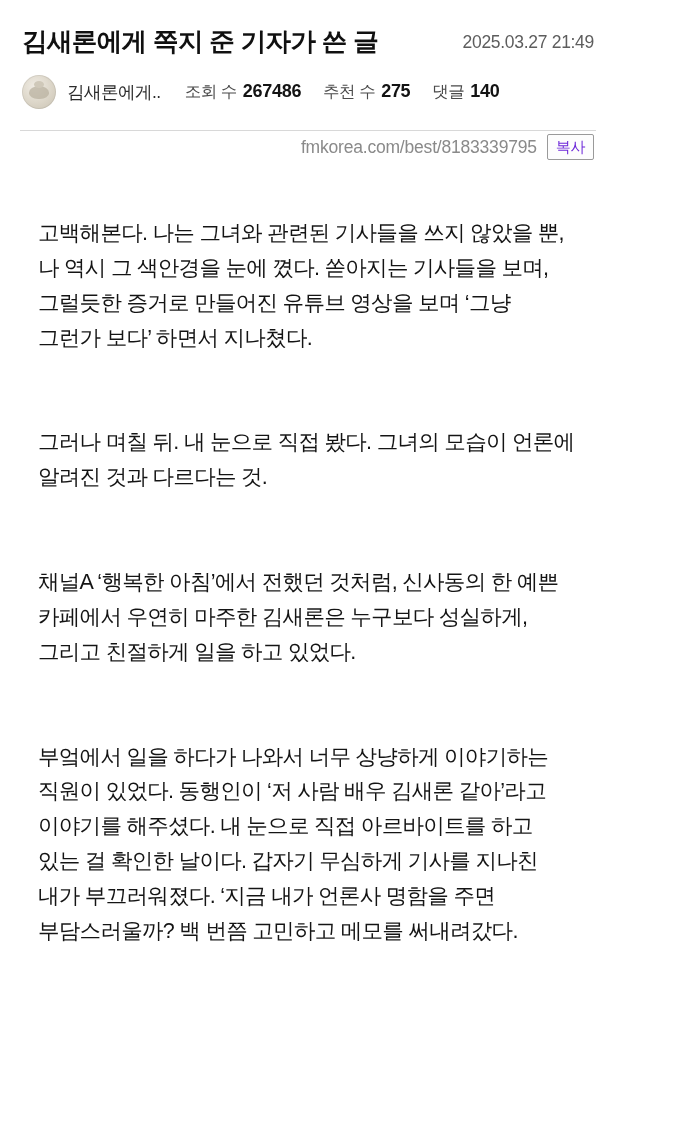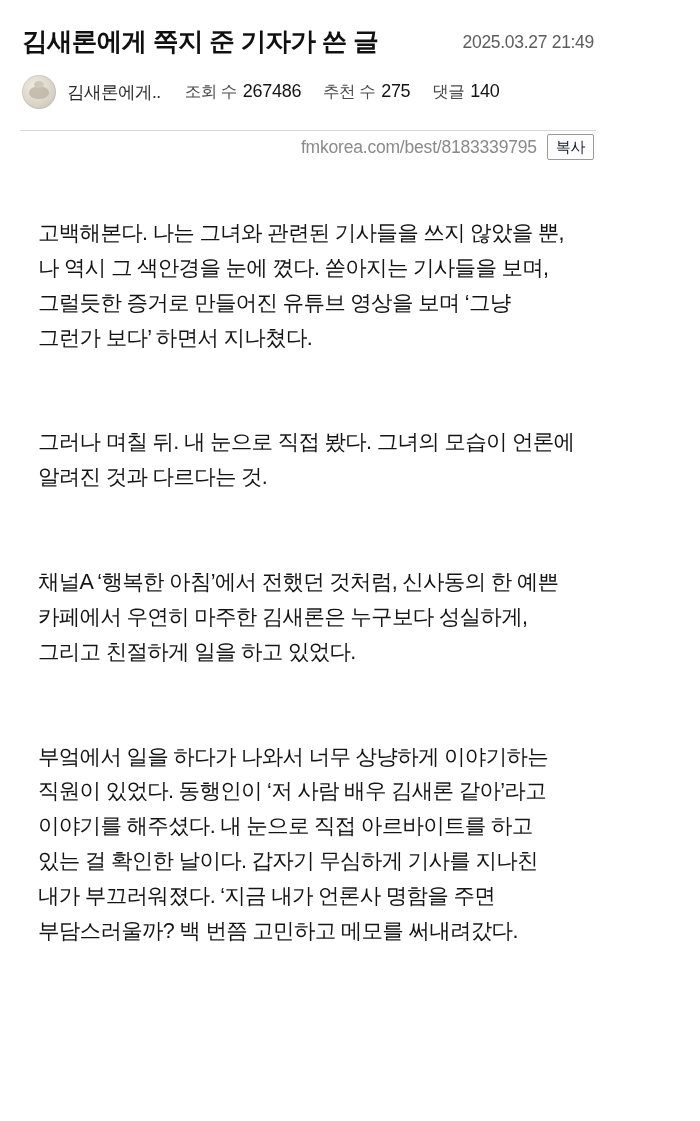--- a/index.html
+++ b/index.html
@@ -104,21 +104,21 @@
     margin-right: 22px;
     white-space: nowrap;
   }
   .stat-label {
     font-size: 16.5px;
     color: #4a4a4a;
     letter-spacing: -0.5px;
   }
   .stat-value {
     font-size: 18px;
-    font-weight: normal;
+    font-weight: bold;
     color: #131313;
     margin-left: 6px;
     letter-spacing: -0.3px;
   }
   .stat:last-child { margin-right: 0; }
 
   .divider {
     height: 1px;
     background: #d8d8d8;
     margin: 21px 20px 0 20px;
@@ -134,21 +134,21 @@
     gap: 10px;
   }
   .source-url {
     font-size: 17.5px;
     color: #8a8a8a;
     letter-spacing: -0.2px;
   }
   .copy-btn {
     border: 1px solid #9a9a9a;
     background: #fdfdfd;
-    color: #0f172a;
+    color: #6d28d9;
     font-size: 15px;
     letter-spacing: -0.4px;
     padding: 3px 8px 4px 8px;
     border-radius: 2px;
     line-height: 1.15;
     font-family: "Liberation Sans", sans-serif;
     cursor: pointer;
   }
 
   

